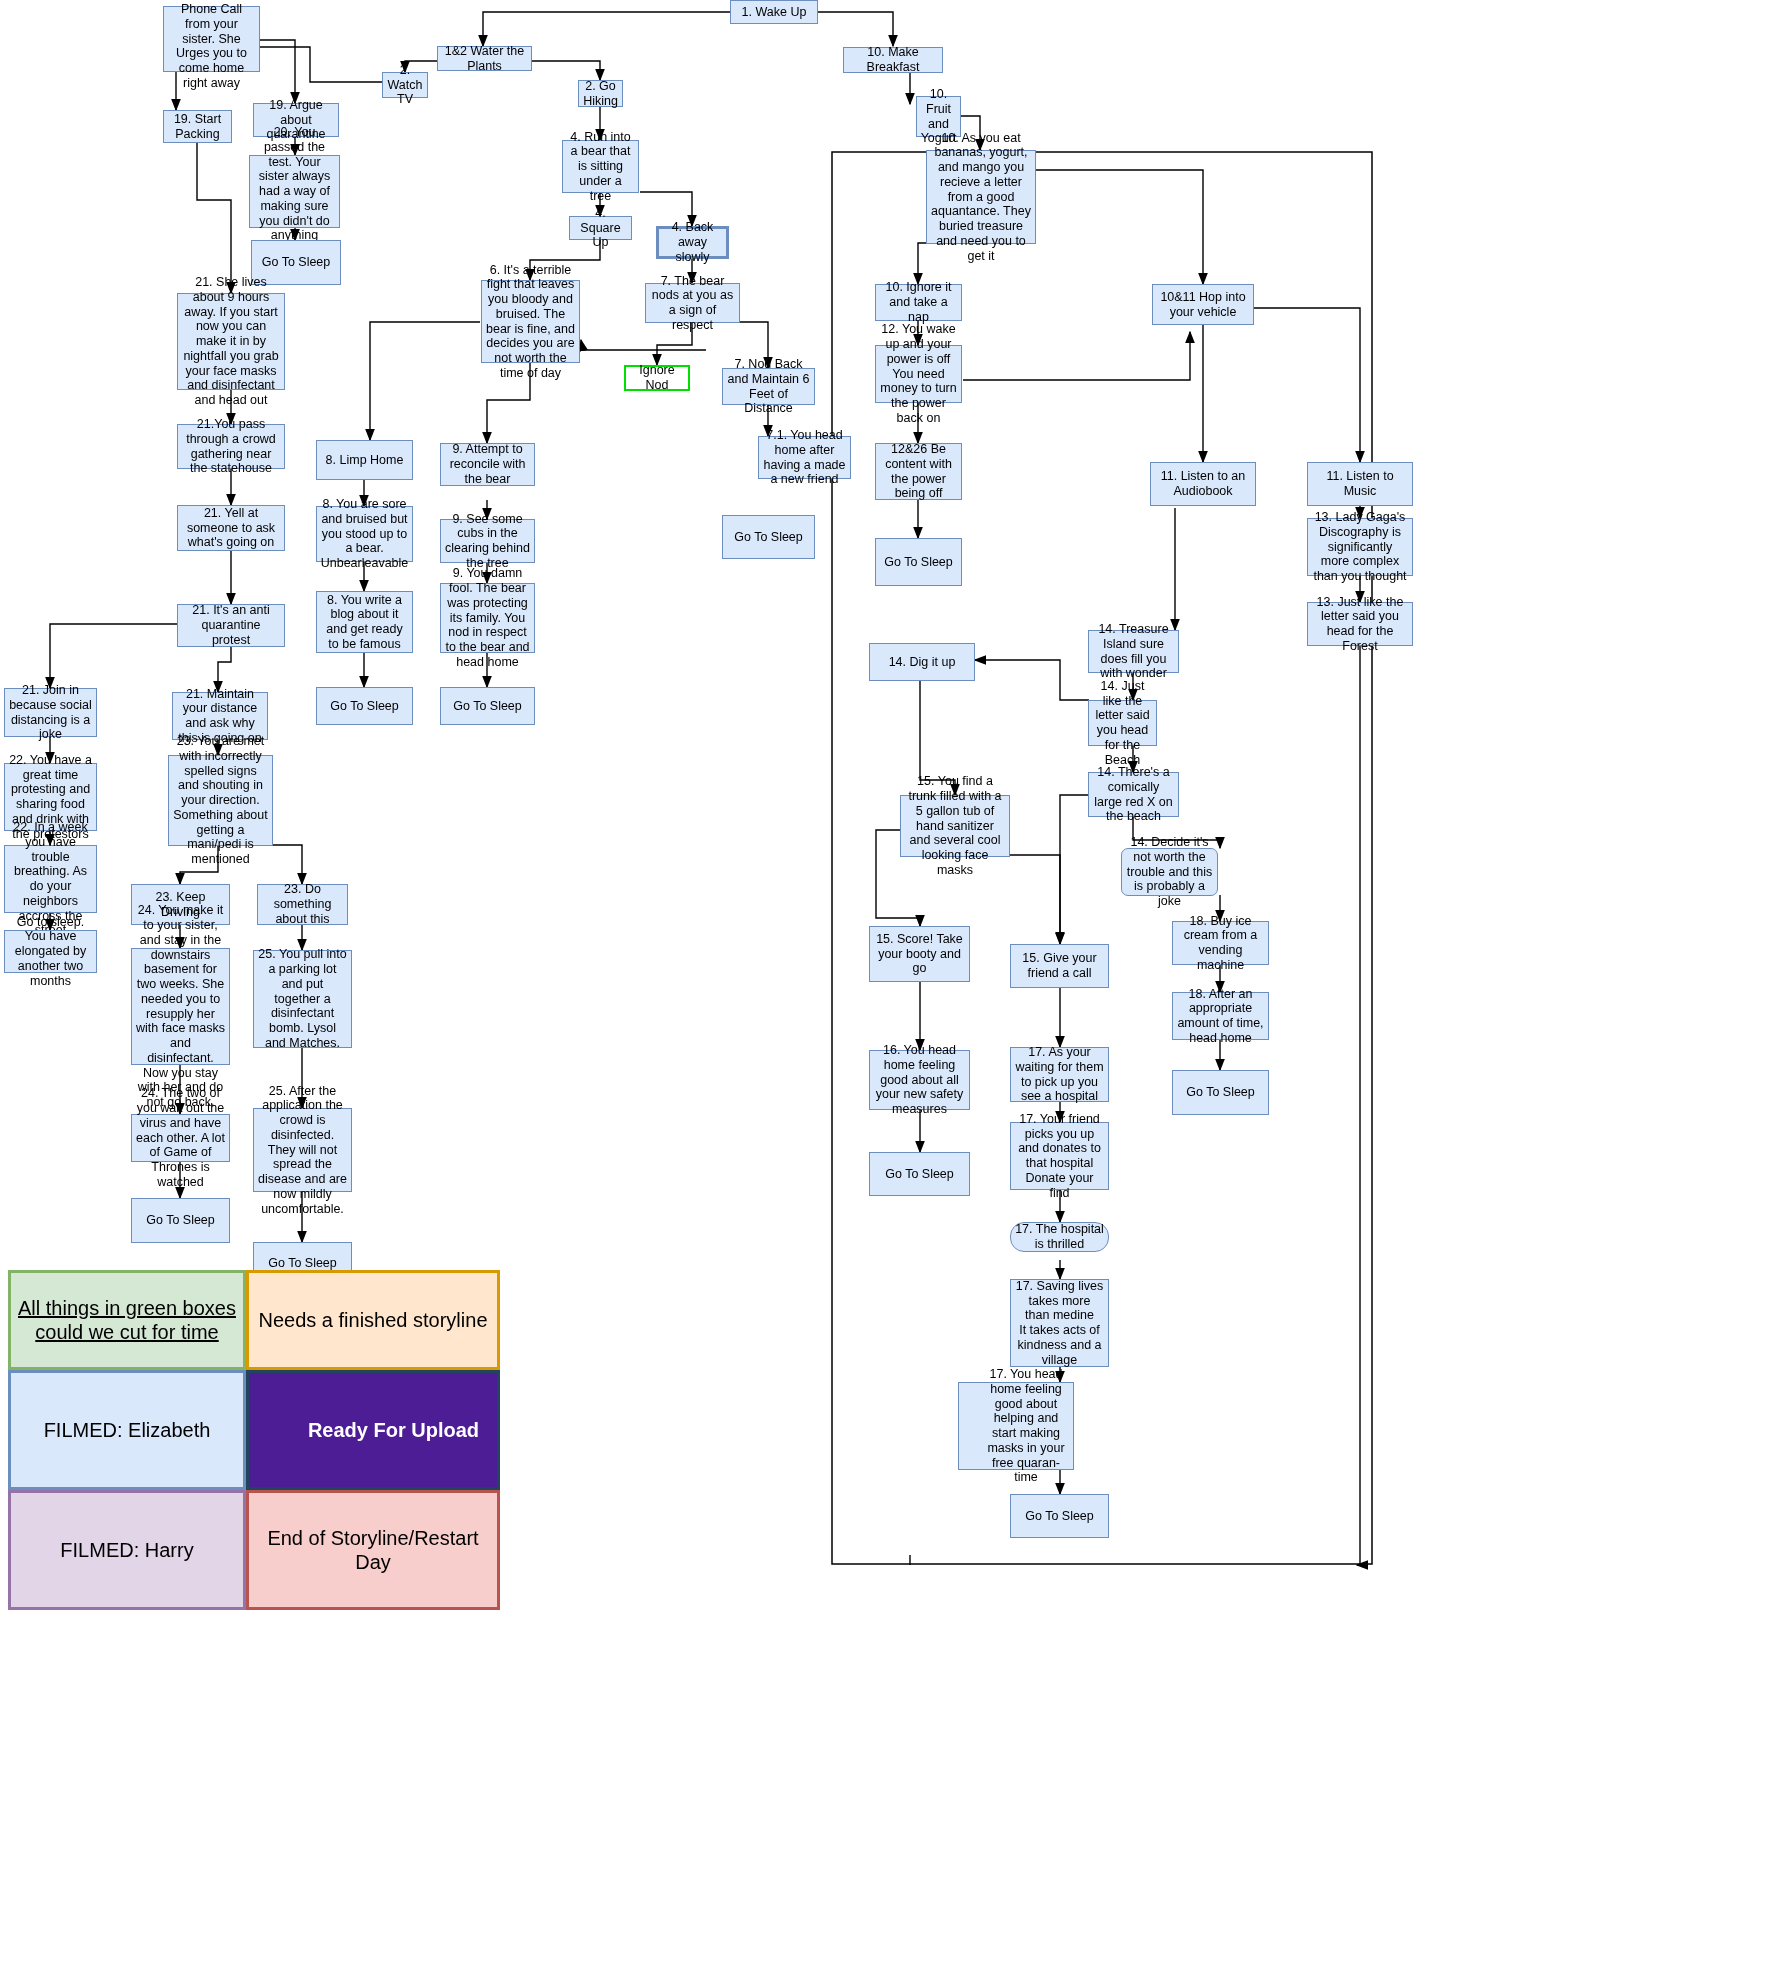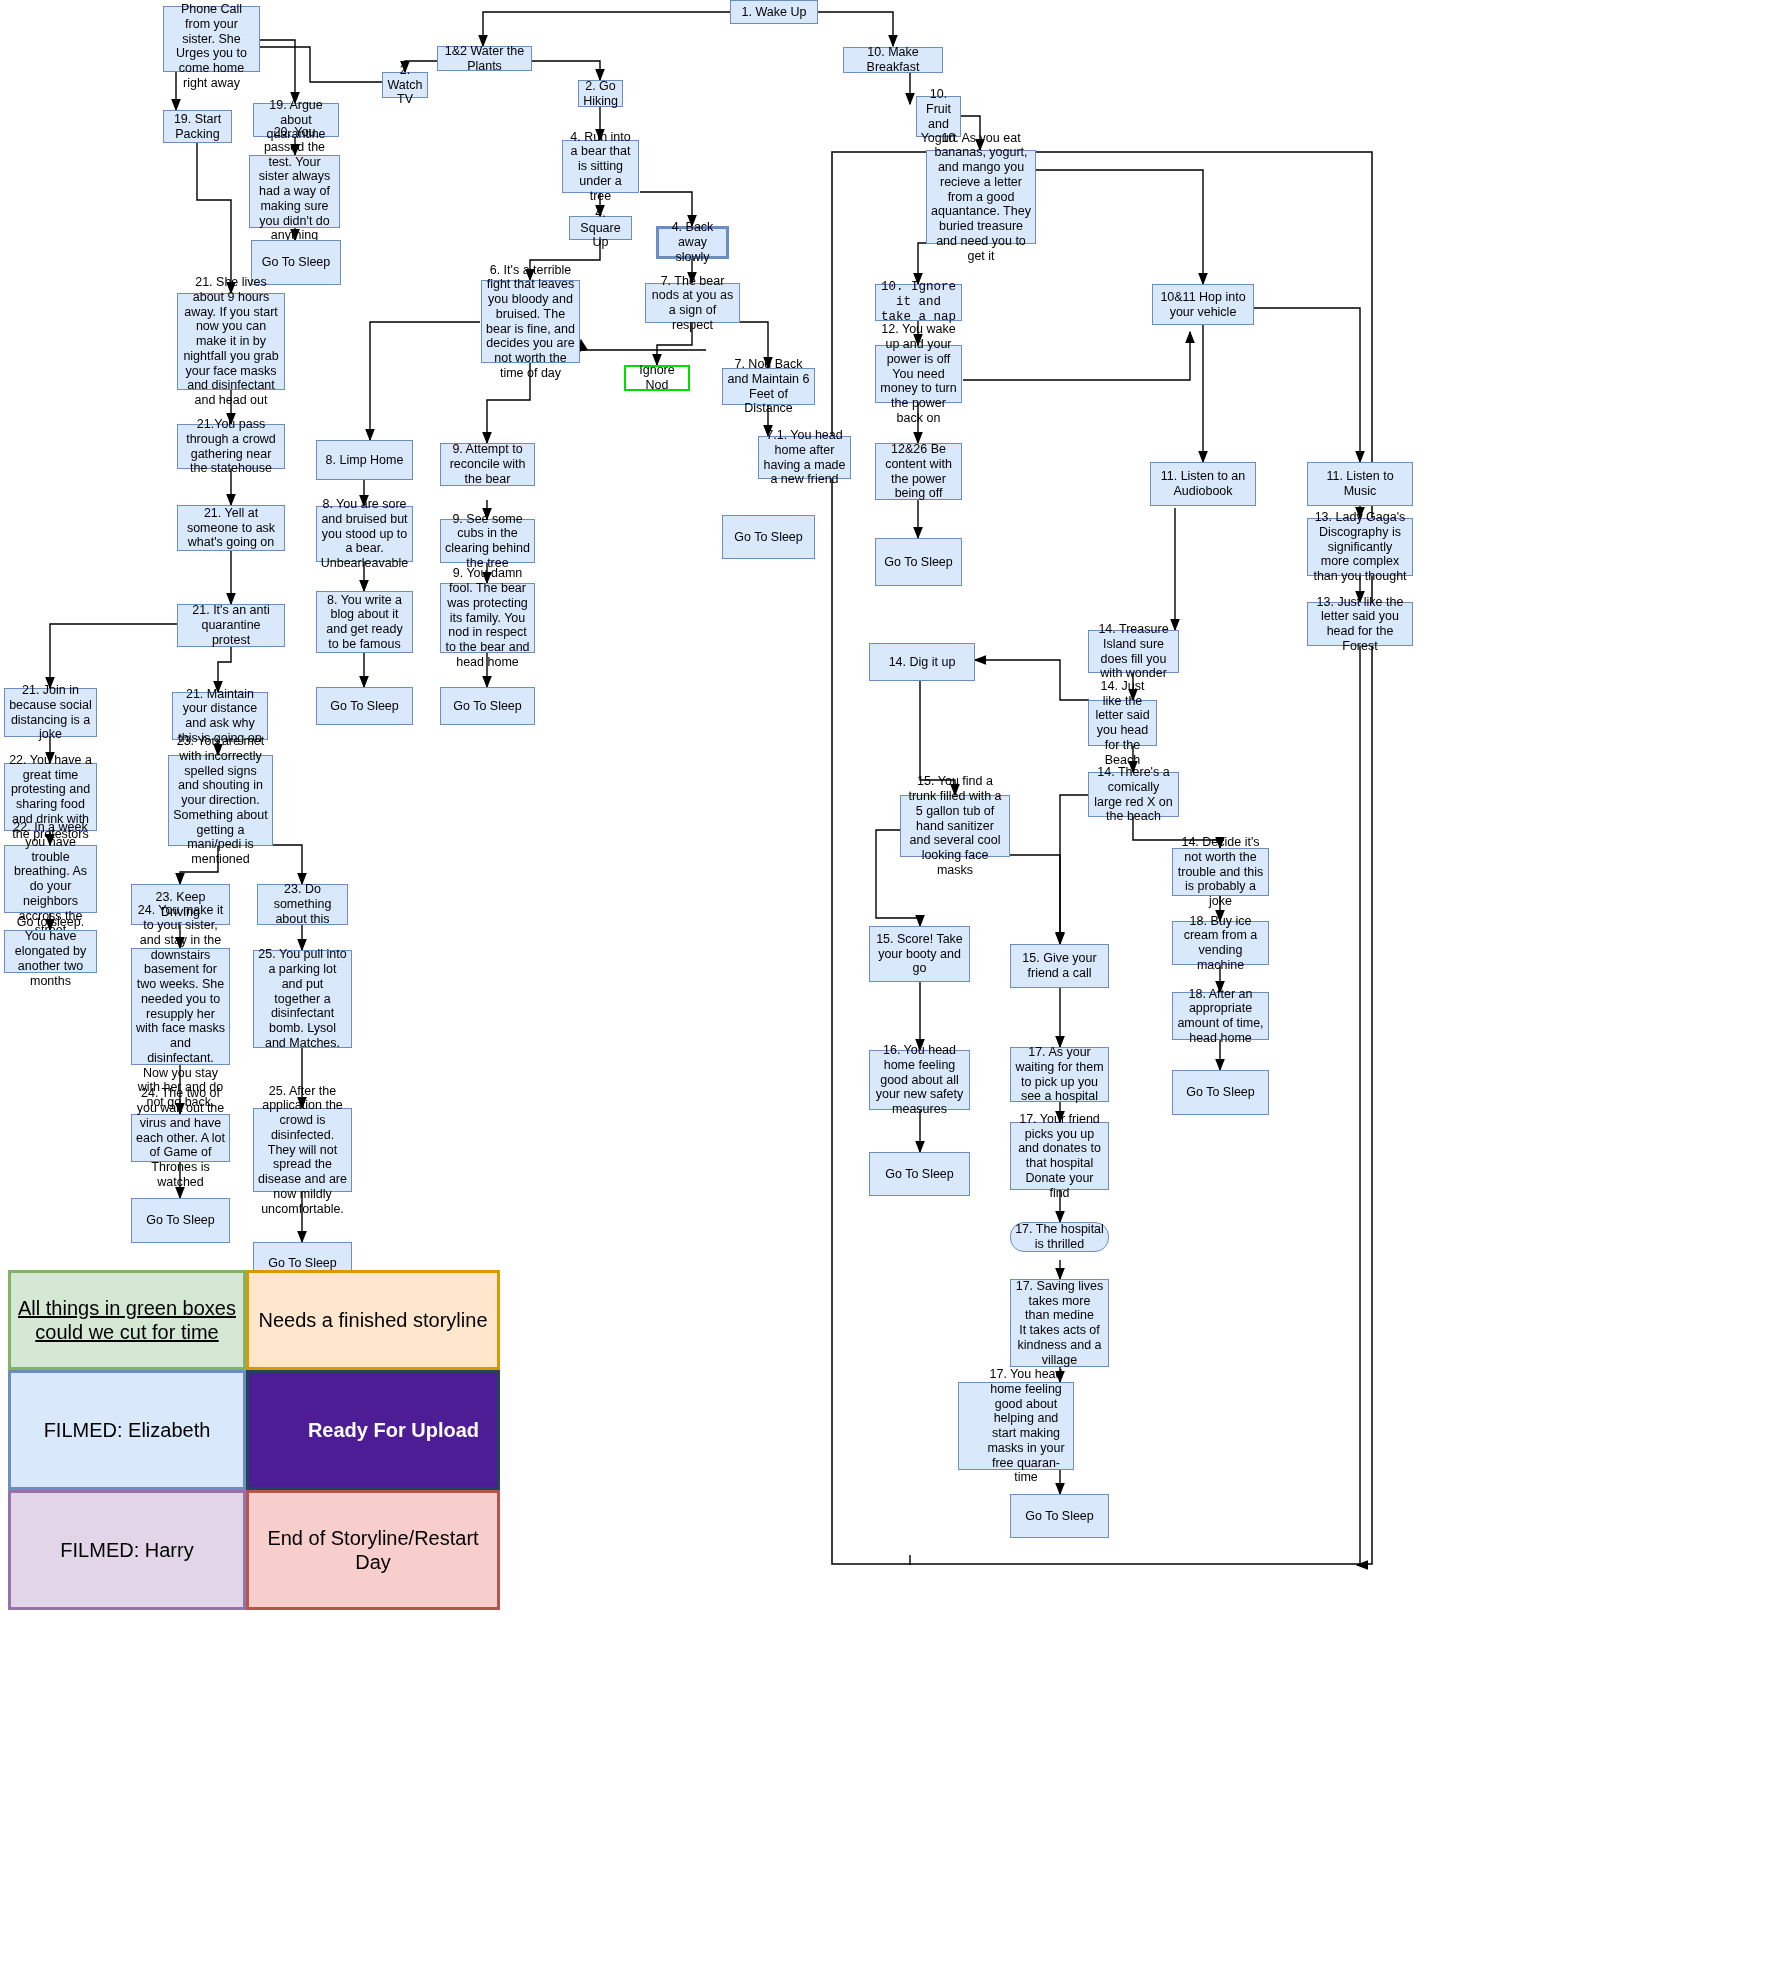--- a/index.html
+++ b/index.html
@@ -200,21 +200,21 @@
   <div class="node" style="left:253px;top:103px;width:86px;height:34px;">19. Argue about quarantine</div>
   <div class="node" style="left:926px;top:150px;width:110px;height:94px;">10. As you eat bananas, yogurt, and mango you recieve a letter from a good aquantance. They buried treasure and need you to get it</div>
   <div class="node" style="left:249px;top:155px;width:91px;height:73px;">20. You passed the test. Your sister always had a way of making sure you didn't do anything dumb</div>
   <div class="node" style="left:562px;top:140px;width:77px;height:53px;">4. Run into a bear that is sitting under a tree</div>
   <div class="node" style="left:251px;top:240px;width:90px;height:45px;">Go To Sleep</div>
   <div class="node" style="left:569px;top:216px;width:63px;height:24px;">4. Square Up</div>
   <div class="node thick" style="left:656px;top:226px;width:73px;height:33px;">4. Back away slowly</div>
   <div class="node" style="left:177px;top:293px;width:108px;height:97px;">21. She lives about 9 hours away. If you start now you can make it in by nightfall you grab your face masks and disinfectant and head out</div>
   <div class="node" style="left:481px;top:280px;width:99px;height:83px;">6. It's a terrible fight that leaves you bloody and bruised. The bear is fine, and decides you are not worth the time of day</div>
   <div class="node" style="left:645px;top:283px;width:95px;height:40px;">7. The bear nods at you as a sign of respect</div>
-  <div class="node" style="left:875px;top:284px;width:87px;height:37px;font-family:Liberation Mono, monospace;">10. Ignore it and take a nap</div>
+  <div class="node" style="left:875px;top:284px;width:87px;height:37px;">10. Ignore it and take a nap</div>
   <div class="node" style="left:1152px;top:284px;width:102px;height:41px;">10&amp;11 Hop into your vehicle</div>
   <div class="node green" style="left:624px;top:365px;width:66px;height:26px;">Ignore Nod</div>
   <div class="node" style="left:722px;top:368px;width:93px;height:37px;">7. Nod Back and Maintain 6 Feet of Distance</div>
   <div class="node" style="left:875px;top:345px;width:87px;height:58px;">12. You wake up and your power is off
 You need money to turn the power back on</div>
   <div class="node" style="left:177px;top:424px;width:108px;height:45px;">21.You pass through a crowd gathering near the statehouse</div>
   <div class="node" style="left:316px;top:440px;width:97px;height:40px;">8. Limp Home</div>
   <div class="node" style="left:440px;top:443px;width:95px;height:43px;">9. Attempt to reconcile with the bear</div>
   <div class="node" style="left:722px;top:436px;width:93px;height:43px;margin-left:36px;">7.1. You head home after having a made a new friend</div>
   <div class="node" style="left:875px;top:443px;width:87px;height:57px;">12&amp;26 Be content with the power being off</div>
@@ -235,21 +235,21 @@
   <div class="node" style="left:4px;top:688px;width:93px;height:49px;">21. Join in because social distancing is a joke</div>
   <div class="node" style="left:172px;top:692px;width:96px;height:48px;">21. Maintain your distance and ask why this is going on</div>
   <div class="node" style="left:316px;top:687px;width:97px;height:38px;">Go To Sleep</div>
   <div class="node" style="left:440px;top:687px;width:95px;height:38px;">Go To Sleep</div>
   <div class="node" style="left:1088px;top:700px;width:69px;height:46px;">14. Just like the letter said you head for the Beach</div>
   <div class="node" style="left:4px;top:763px;width:93px;height:68px;">22. You have a great time protesting and sharing food and drink with the protestors</div>
   <div class="node" style="left:168px;top:755px;width:105px;height:91px;">23. You are met with incorrectly spelled signs and shouting in your direction. Something about getting a mani/pedi is mentioned</div>
   <div class="node" style="left:1088px;top:772px;width:91px;height:45px;">14. There's a comically large red X on the beach</div>
   <div class="node" style="left:900px;top:795px;width:110px;height:62px;">15. You find a trunk filled with a 5 gallon tub of hand sanitizer and several cool looking face masks</div>
   <div class="node" style="left:4px;top:845px;width:93px;height:68px;">22. In a week you have trouble breathing. As do your neighbors accross the street</div>
-  <div class="node" style="left:1172px;top:848px;width:97px;height:48px;">14. Decide it's not worth the trouble and this is probably a joke</div>
+  <div class="node" style="left:1121px;top:848px;width:97px;height:48px;border-radius:7px;">14. Decide it's not worth the trouble and this is probably a joke</div>
   <div class="node" style="left:4px;top:930px;width:93px;height:43px;">Go to sleep. You have elongated by another two months</div>
   <div class="node" style="left:131px;top:884px;width:99px;height:41px;">23. Keep Driving</div>
   <div class="node" style="left:257px;top:884px;width:91px;height:41px;">23. Do something about this</div>
   <div class="node" style="left:869px;top:926px;width:101px;height:56px;">15. Score! Take your booty and go</div>
   <div class="node" style="left:1010px;top:944px;width:99px;height:44px;">15. Give your friend a call</div>
   <div class="node" style="left:1172px;top:921px;width:97px;height:44px;">18. Buy ice cream from a vending machine</div>
   <div class="node" style="left:131px;top:948px;width:99px;height:117px;">24. You make it to your sister, and stay in the downstairs basement for two weeks. She needed you to resupply her with face masks and disinfectant. Now you stay with her and do not go back.</div>
   <div class="node" style="left:253px;top:950px;width:99px;height:98px;">25. You pull into a parking lot and put together a disinfectant bomb. Lysol and Matches.</div>
   <div class="node" style="left:1172px;top:992px;width:97px;height:48px;">18. After an appropriate amount of time, head home</div>
   <div class="node" style="left:869px;top:1050px;width:101px;height:60px;">16. You head home feeling good about all your new safety measures</div>

